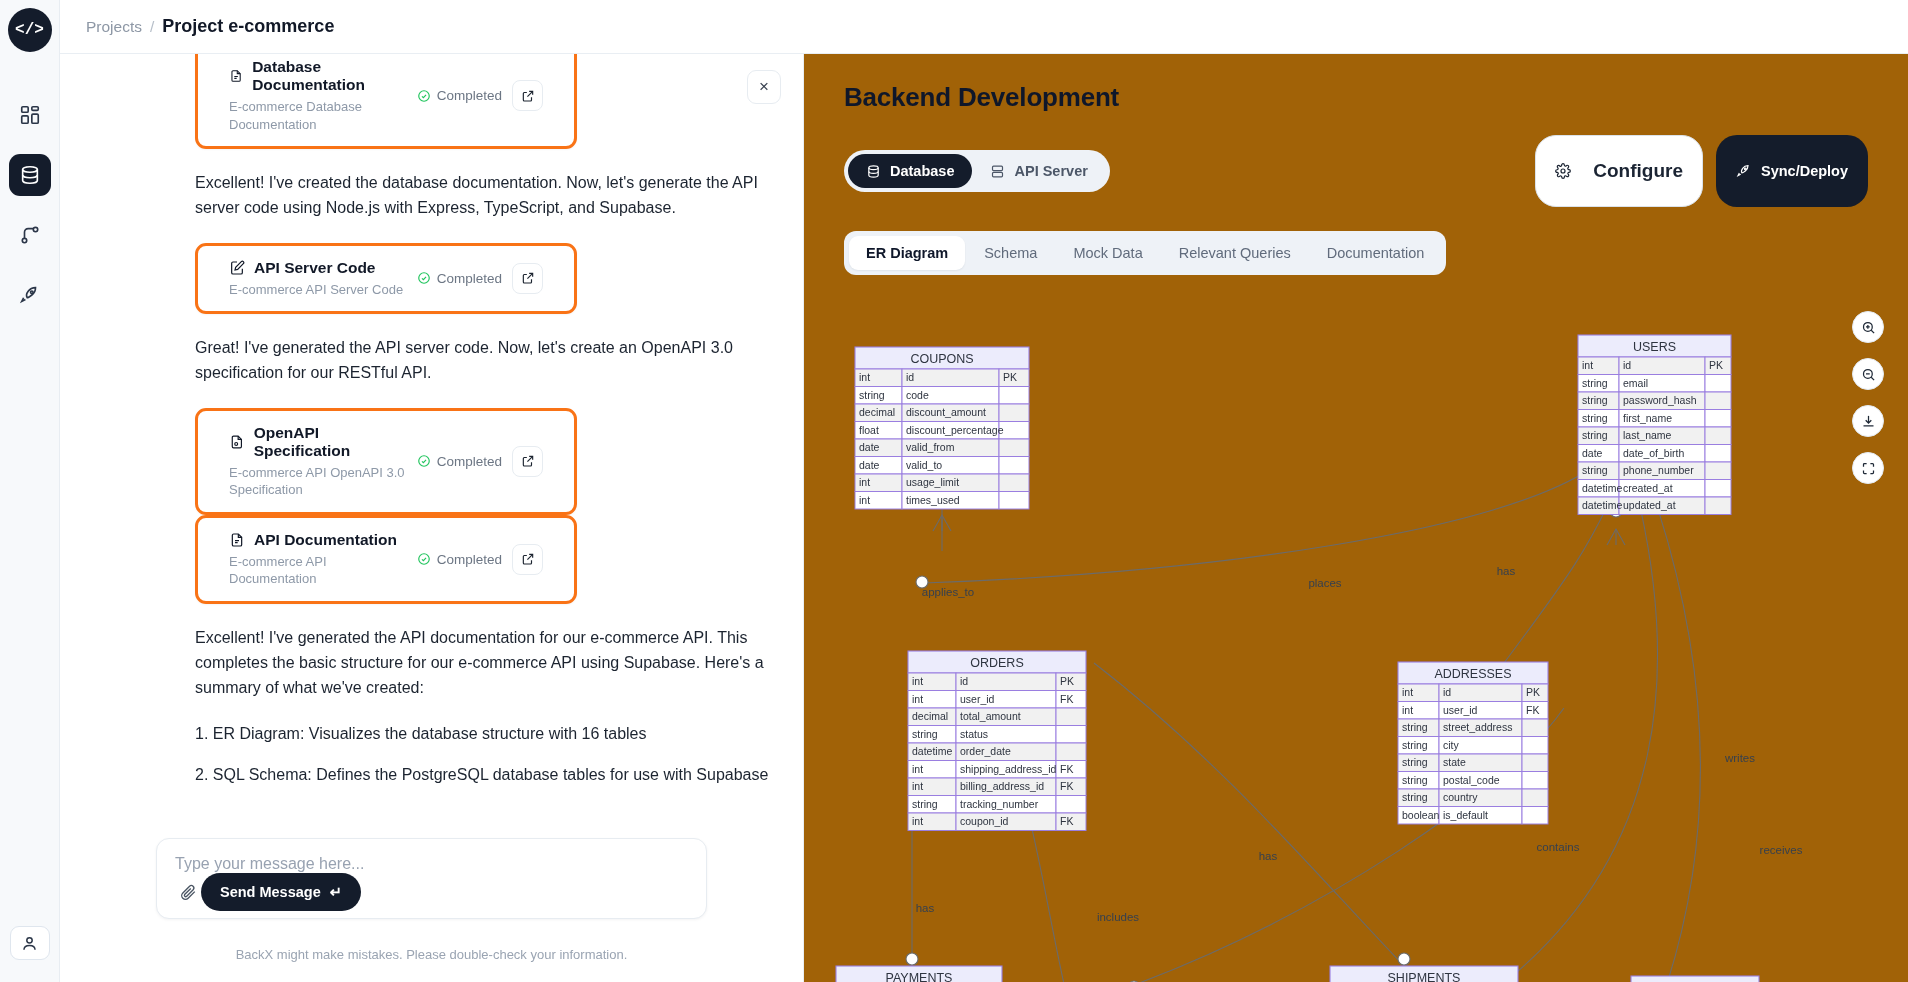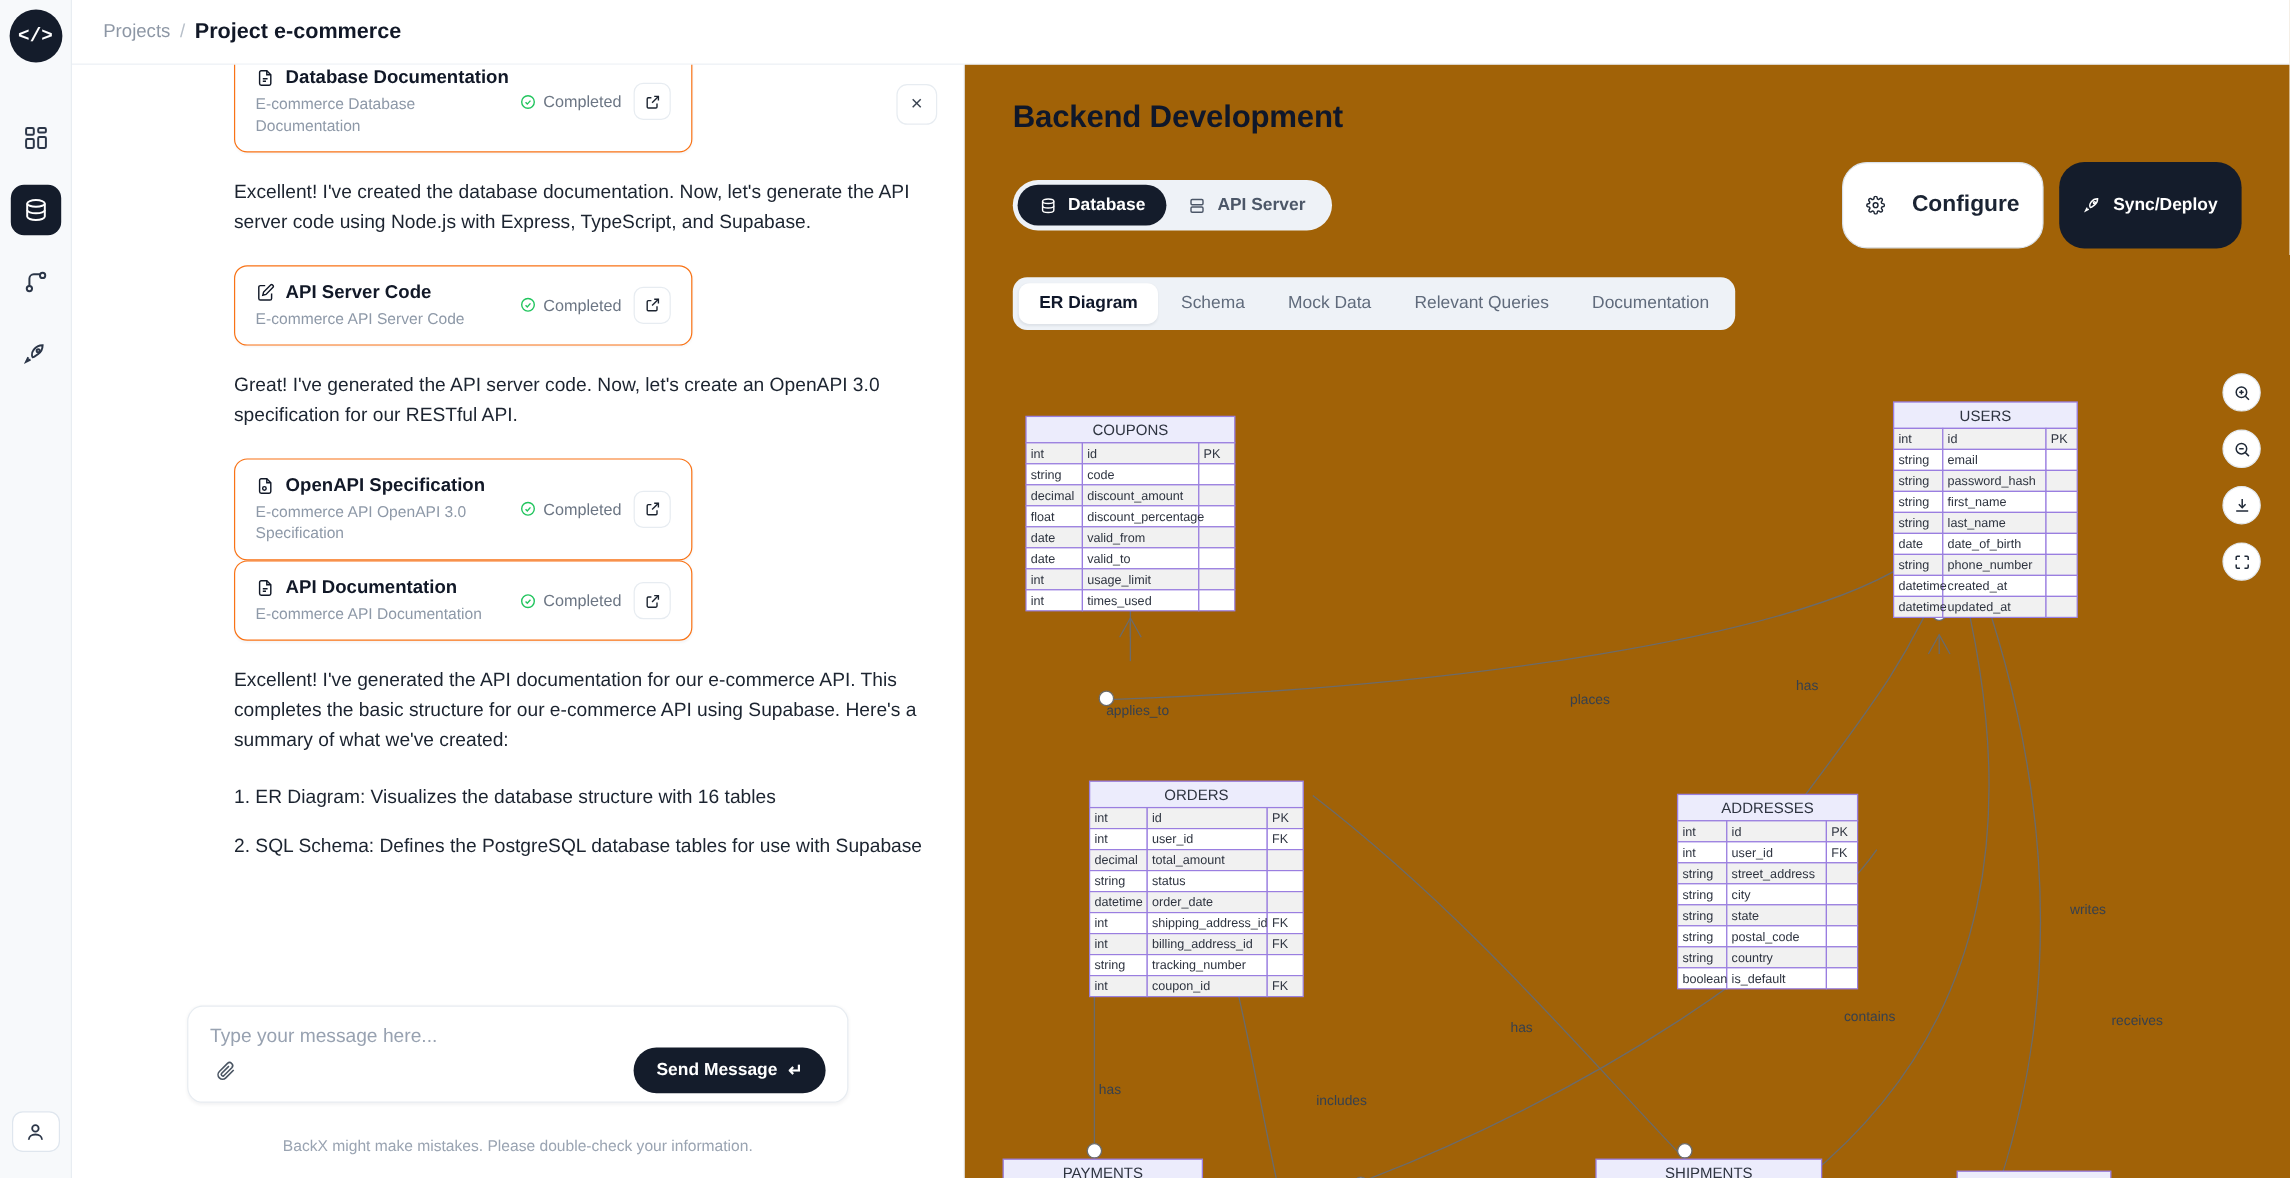--- a/index.html
+++ b/index.html
@@ -72,23 +72,23 @@
   }
   .msg {
     font-size: 16px; line-height: 1.55; color: #1c2430;
     margin: 22px 0 22px 25px; max-width: 612px;
   }
   .msg.list-item { margin-top: 16px; margin-bottom: 16px; }
 
   .artifact {
     margin: 0 0 0 25px;
     width: 382px;
-    border: 1px solid #f97316; border-radius: 11px;
+    border: 3px solid #f97316; border-radius: 11px;
     background: #fff;
-    padding: 13px 17px;
+    padding: 13px 31px;
     display: flex; align-items: center;
     box-shadow: 0 1px 2px rgba(16,24,40,.04);
   }
   .art-left { flex: 1; min-width: 0; }
   .art-title-row { display: flex; align-items: center; gap: 9px; }
   .art-title { font-size: 15.5px; font-weight: bold; color: #111827; }
   .art-sub { font-size: 13px; color: #8e99a8; margin-top: 4px; line-height: 1.35; max-width: 210px; }
   .art-status { display: flex; align-items: center; gap: 6px; font-size: 13.5px; color: #6c7684; margin-right: 10px; white-space: nowrap; }
   .art-open {
     width: 31px; height: 31px; flex: 0 0 31px;
@@ -103,21 +103,21 @@
     box-shadow: 0 1px 3px rgba(16,24,40,.05);
     padding: 16px 18px;
     display: flex; flex-direction: column;
   }
   .composer-input {
     border: none; outline: none; width: 100%;
     font-size: 16px; font-family: "Liberation Sans", sans-serif;
     color: #1c2430; background: transparent; flex: 1;
   }
   .composer-input::placeholder { color: #98a2b1; }
-  .composer-row { display: flex; align-items: center; justify-content: space-between; }
+  .composer-row { display: flex; align-items: center; justify-content: flex-start; }
   .clip-btn { width: 26px; height: 26px; display: flex; align-items: center; justify-content: center; color: #4a5563; }
   .send-btn {
     background: #141c2b; color: #fff; border: none;
     border-radius: 19px; height: 38px; padding: 0 19px;
     font-size: 14.5px; font-weight: bold;
     font-family: "Liberation Sans", sans-serif;
     display: flex; align-items: center; gap: 9px;
   }
   .disclaimer { text-align: center; font-size: 13px; color: #9aa4b2; padding: 4px 0 12px; margin-top: 24px; }
 

